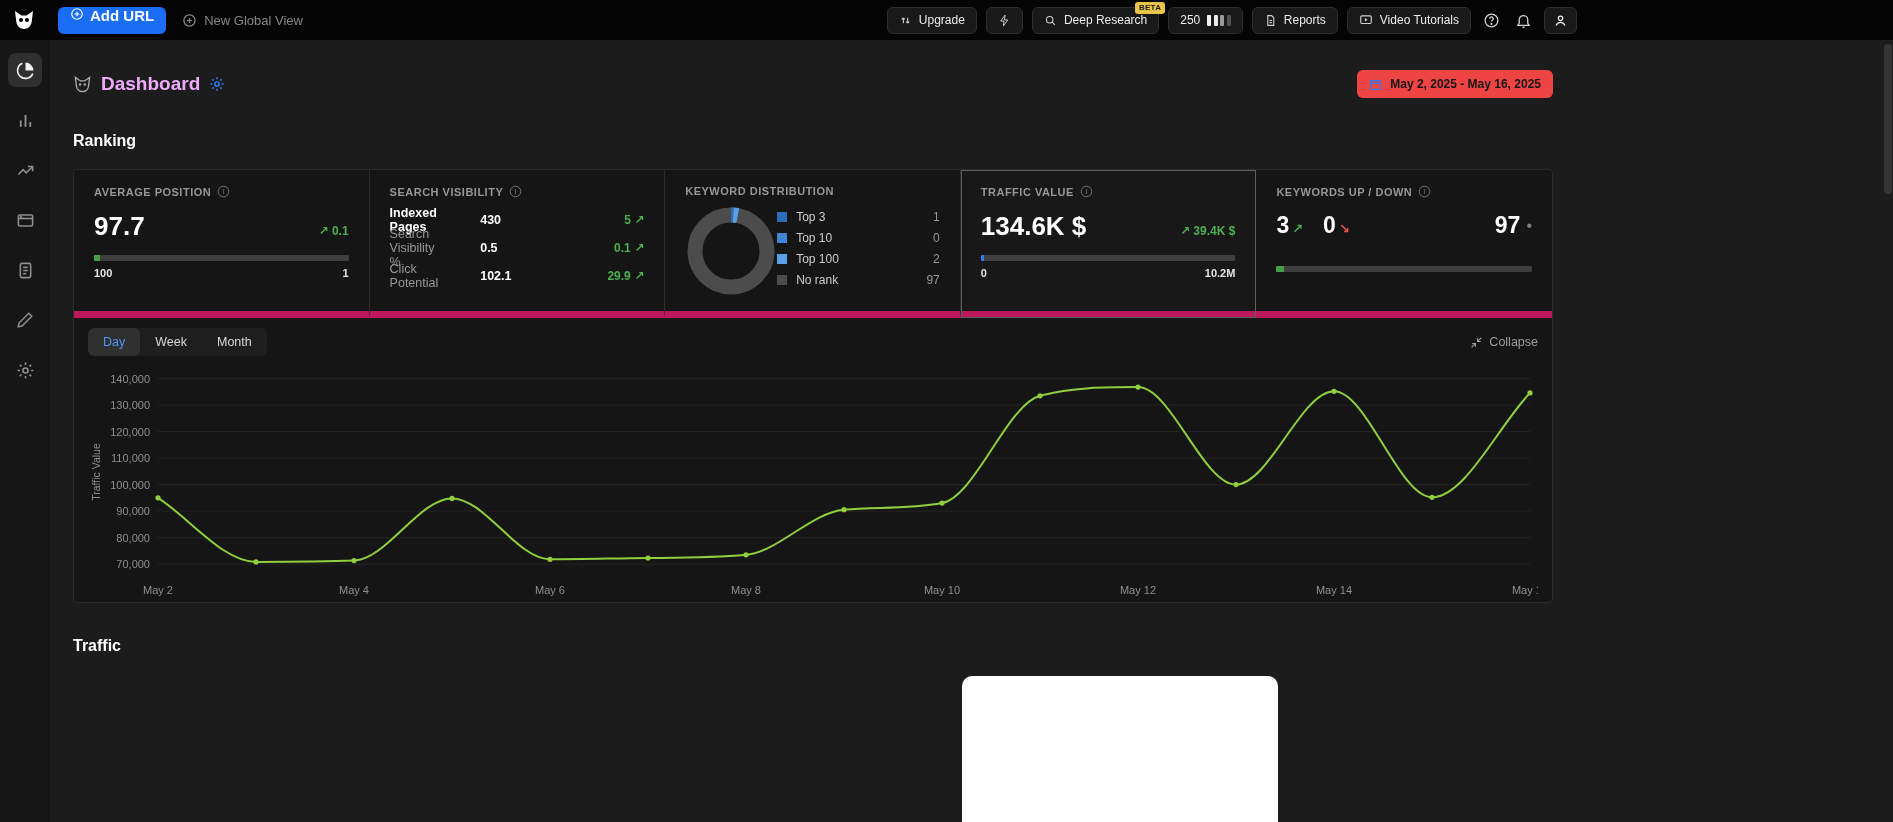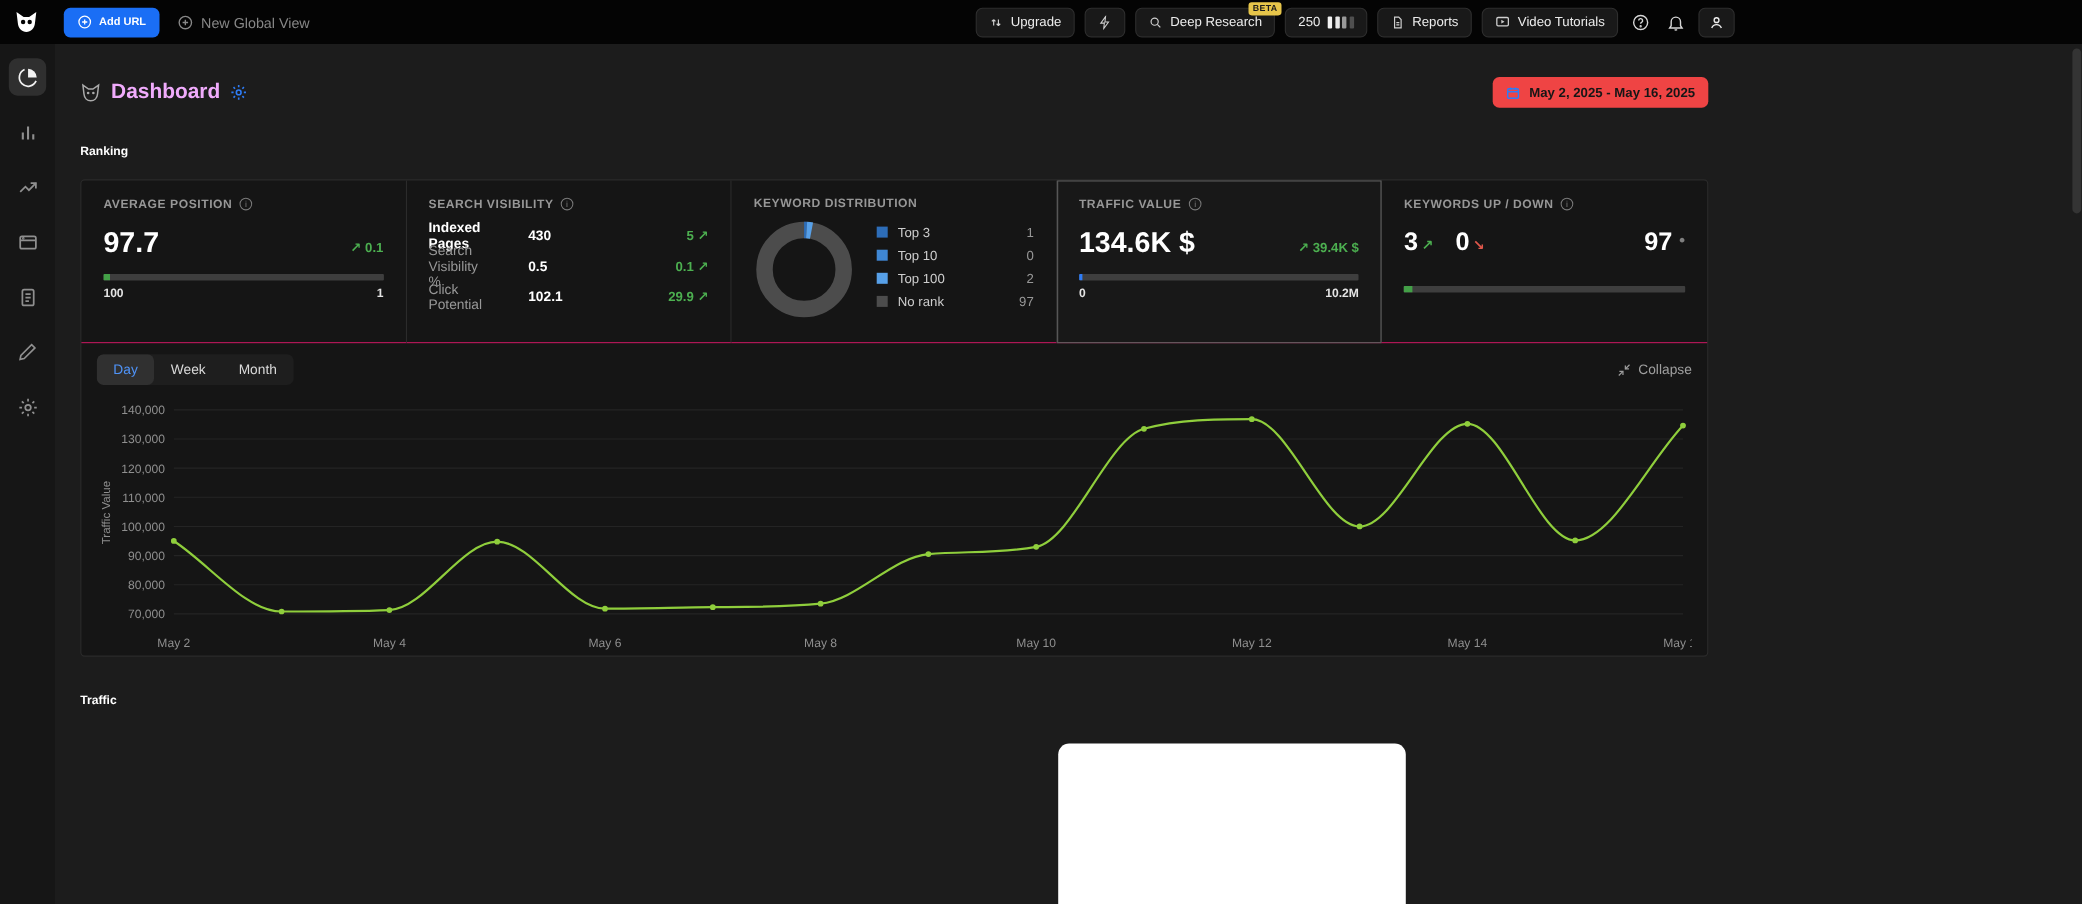--- a/index.html
+++ b/index.html
@@ -16,22 +16,22 @@
   
   .topbar { height: 40px; background: #040404; display: flex; align-items: center; }
   .logo-box { width: 48px; height: 40px; display: flex; align-items: center; justify-content: center; }
   .proj-select {
     margin-left: 8px; width: 370px; height: 27px; background: #151515;
     border: 1px solid #2e2e2e; border-radius: 6px; display: flex; align-items: center;
     justify-content: space-between; padding: 0 10px; font-size: 12.5px; color: #ececec; cursor: pointer;
   }
   .btn-primary {
     margin-left: 10px; height: 27px; background: #1a6ef5; border-radius: 6px;
-    display: flex; align-items: center; gap: 6px; padding: 0 12px;
-    color: #fff; font-size: 10px; font-weight: bold; cursor: pointer;
+    display: flex; gap: 6px; padding: 0 12px;
+    color: #fff; font-size: 15px; font-weight: bold; cursor: pointer;
   }
   .ngv { margin-left: 16px; display: flex; align-items: center; gap: 7px; color: #878787; font-size: 13px; cursor: pointer; }
   .tb-right { margin-left: auto; margin-right: 316px; display: flex; align-items: center; gap: 9px; }
   .tb-btn {
     height: 27px; background: #191919; border: 1px solid #2e2e2e; border-radius: 6px;
     display: flex; align-items: center; gap: 7px; padding: 0 11px;
     font-size: 12px; color: #ececec; cursor: pointer; position: relative; white-space: nowrap;
   }
   .tb-btn .ico { color: #cfcfcf; display: flex; }
   .beta-badge {
@@ -58,49 +58,49 @@
   
   .page-header { display: flex; align-items: center; width: 1480px; height: 28px; }
   .header-owl { color: #ababab; display: flex; margin-right: 9px; }
   .page-title { font-size: 19px; font-weight: bold; color: #f0abfc; }
   .title-gear { display: flex; margin-left: 9px; color: #2e7cf6; cursor: pointer; }
   .date-btn {
     margin-left: auto; height: 28px; background: #ef4444; color: #161616;
     border-radius: 6px; display: flex; align-items: center; gap: 8px; padding: 0 12px;
     font-size: 12px; font-weight: bold; cursor: pointer;
   }
-  .section-h { font-size: 11px; font-weight: bold; color: #fff; margin-top: 34px; }
+  .section-h { font-size: 16px; font-weight: bold; color: #fff; margin-top: 34px; }
 
   
   .panel { width: 1480px; margin-top: 19px; background: #151515; border: 1px solid #2b2b2b; border-radius: 4px; }
   .metrics-row { display: grid; grid-template-columns: repeat(5, 1fr); }
   .metric-card {
     height: 148px; padding: 15px 20px 0; border-right: 1px solid #2b2b2b;
-    border-bottom: 1px solid #be185d; cursor: pointer; position: relative;
+    border-bottom: 7px solid #be185d; cursor: pointer; position: relative;
   }
   .metric-card:nth-child(5) { border-right: none; }
   .metric-card.selected { outline: 1px solid #5d5d5d; outline-offset: -1px; background: #181818; }
   .card-label-row { display: flex; align-items: center; gap: 6px; }
   .card-label { font-size: 11px; font-weight: bold; letter-spacing: .5px; color: #979797; }
   .info-ico { display: flex; cursor: pointer; }
   .metric-value-row { display: flex; align-items: baseline; justify-content: space-between; margin-top: 13px; }
   .metric-value { font-size: 26px; font-weight: bold; color: #fff; }
   .metric-change { font-size: 12px; font-weight: bold; color: #4caf50; }
   .bar-track { height: 6px; background: #3e3e3e; border-radius: 1px; margin-top: 13px; position: relative; overflow: hidden; }
   .bar-fill { position: absolute; left: 0; top: 0; bottom: 0; }
   .scale-row { display: flex; justify-content: space-between; margin-top: 6px; font-size: 11px; font-weight: bold; color: #e4e4e4; }
 
   .sv-rows { margin-top: 8px; }
   .sv-row { display: flex; align-items: center; height: 28px; font-size: 12.5px; gap: 40px; }
   .sv-label { flex: 1; color: #989898; }
   .sv-label.em { color: #fff; font-weight: bold; }
   .sv-val { width: 72px; font-weight: bold; color: #fff; }
   .sv-change { width: 52px; text-align: right; color: #4caf50; font-weight: bold; font-size: 12px; }
 
-  .kd-body { display: flex; align-items: center; gap: 20px; margin-top: 8px; }
+  .kd-body { display: flex; align-items: center; margin-top: 8px; }
   .donut { width: 92px; height: 92px; }
   .kd-legend { flex: 1; padding-top: 2px; }
   .kd-row { display: flex; align-items: center; margin-bottom: 7px; font-size: 12px; }
   .kd-swatch { width: 10px; height: 10px; margin-right: 9px; flex-shrink: 0; }
   .kd-label { flex: 1; color: #cdcdcd; }
   .kd-val { color: #979797; }
 
   .kud-row { display: flex; align-items: baseline; margin-top: 14px; }
   .kud-num { font-size: 23px; font-weight: bold; color: #fff; }
   .kud-arrow { font-size: 13px; font-weight: bold; margin-left: 3px; }

